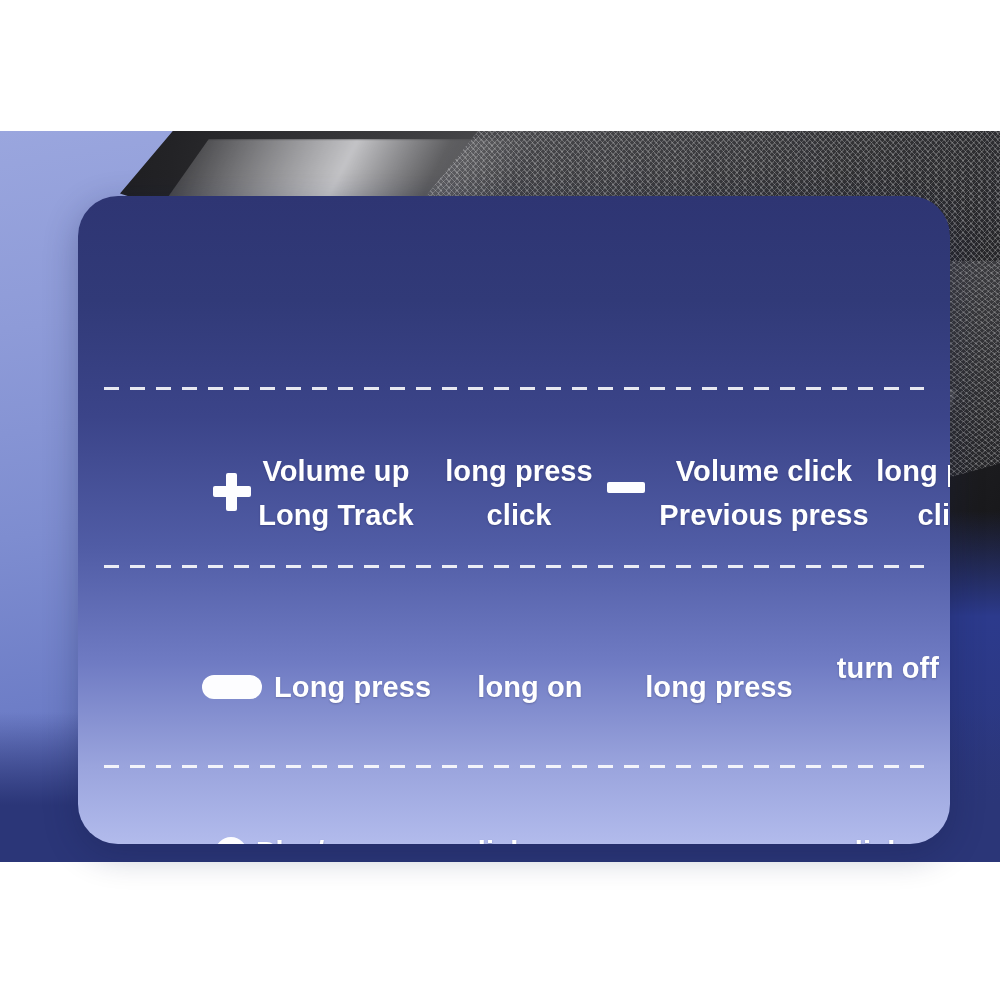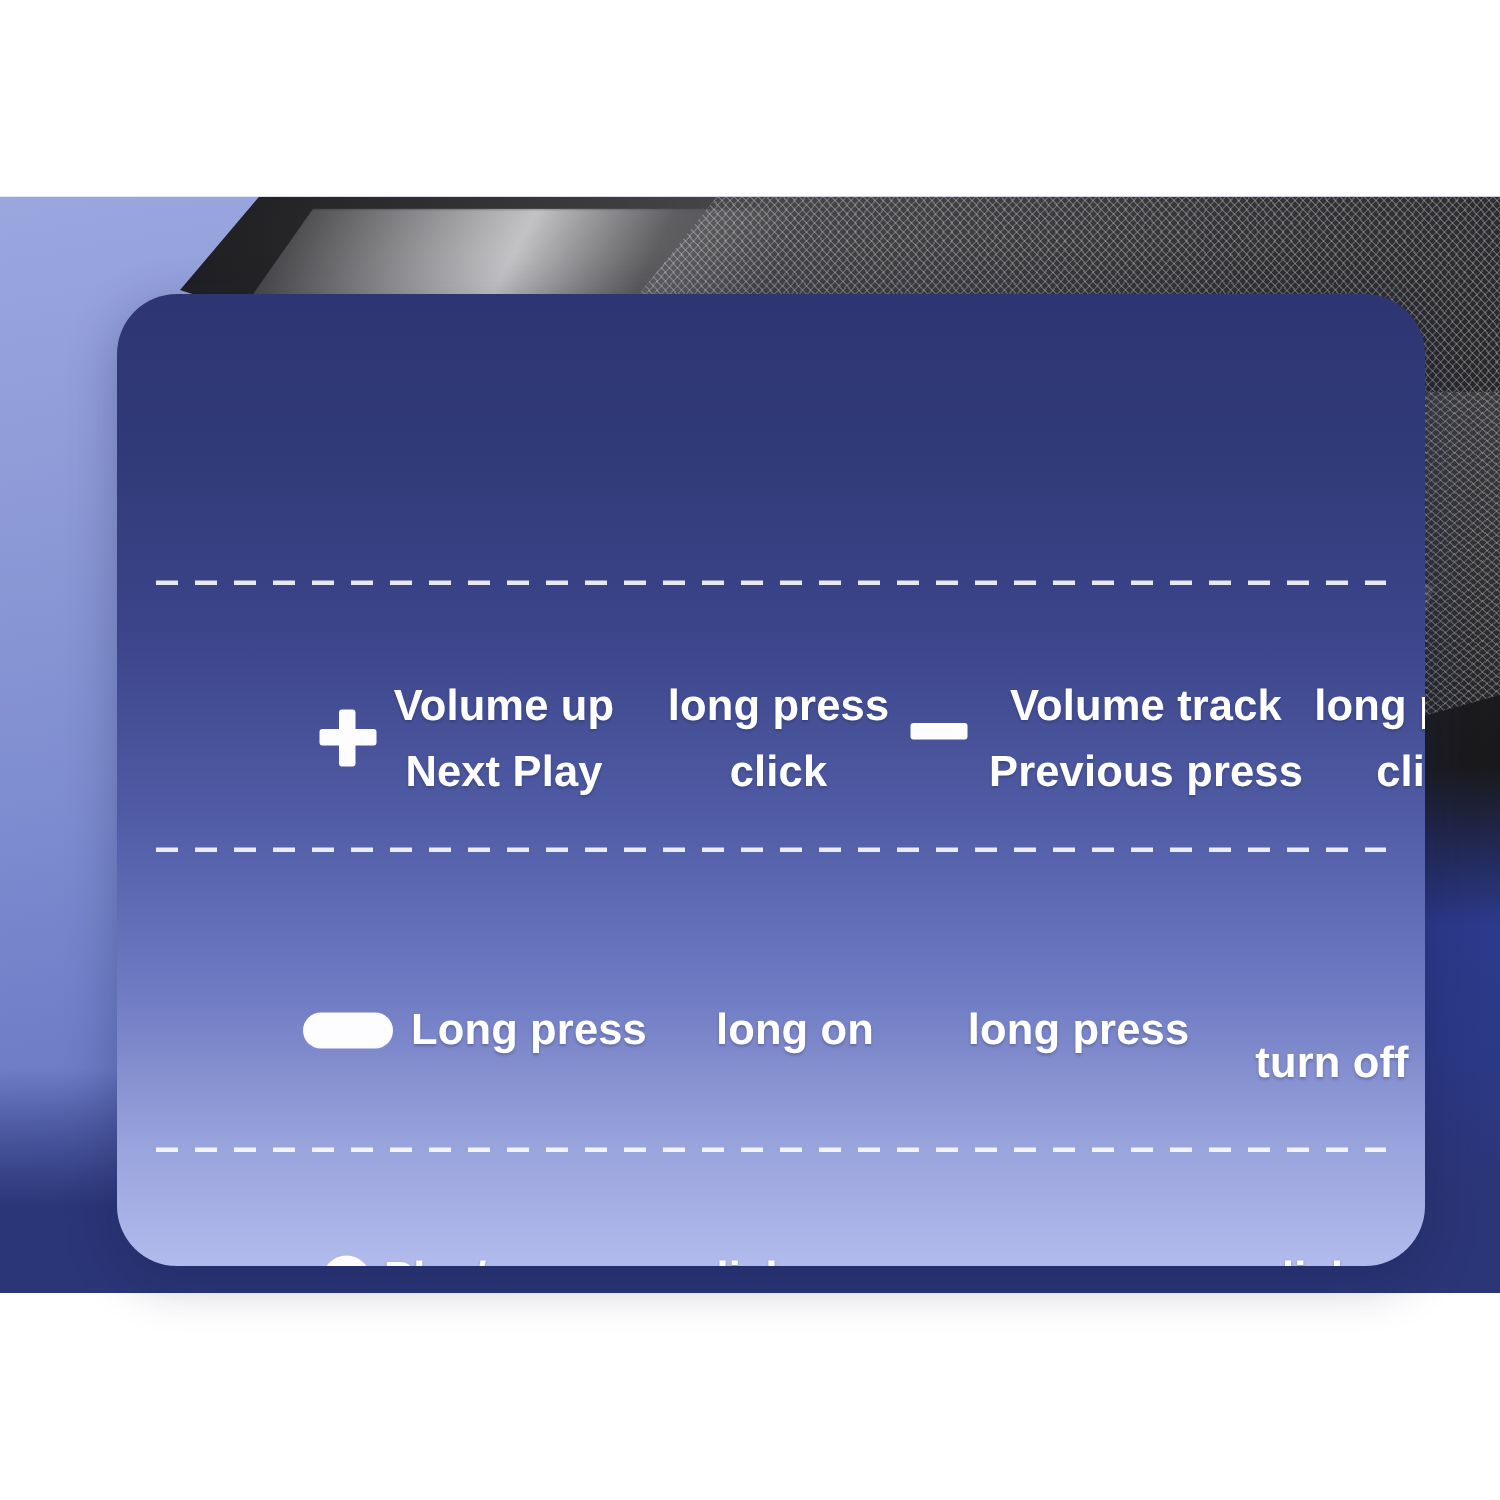--- a/index.html
+++ b/index.html
@@ -190,21 +190,21 @@
   
   .r1-a { left:162px; top:253px; width:192px; }
   .r1-b { left:366px; top:253px; width:150px; }
   .r1-c { left:580px; top:253px; width:212px; }
   .r1-d { left:798px; top:253px; width:148px; }
 
   
   .r2-a { left:196px; top:469px; width:168px; text-align:left; }
   .r2-b { left:378px; top:469px; width:148px; }
   .r2-c { left:556px; top:469px; width:170px; }
-  .r2-d { left:742px; top:491px; width:136px; }
+  .r2-d { left:742px; top:450px; width:136px; }
 
   
   .r3-a { left:178px; top:634px; width:178px; text-align:left; }
   .r3-b { left:368px; top:634px; width:96px; }
   .r3-c { left:572px; top:634px; width:146px; }
   .r3-d { left:712px; top:634px; width:162px; }
 </style>
 </head>
 <body>
 
@@ -227,30 +227,30 @@
   </div>
 
   <div class="card">
     <div class="rows">
 
       <div class="icon-plus"></div>
       <div class="icon-minus"></div>
 
       <div class="cell c-size-lg r1-a">
         <span class="l">Volume up</span>
-        <span class="l">Next Play</span>
+        <span class="l">Long Track</span>
       </div>
 
       <div class="cell c-size-lg r1-b">
         <span class="l">long press</span>
         <span class="l">click</span>
       </div>
 
       <div class="cell c-size-lg r1-c">
-        <span class="l">Volume track</span>
+        <span class="l">Volume click</span>
         <span class="l">Previous press</span>
       </div>
 
       <div class="cell c-size-lg r1-d">
         <span class="l">long press</span>
         <span class="l">click</span>
       </div>
 
       <div class="divider d1"></div>
 

